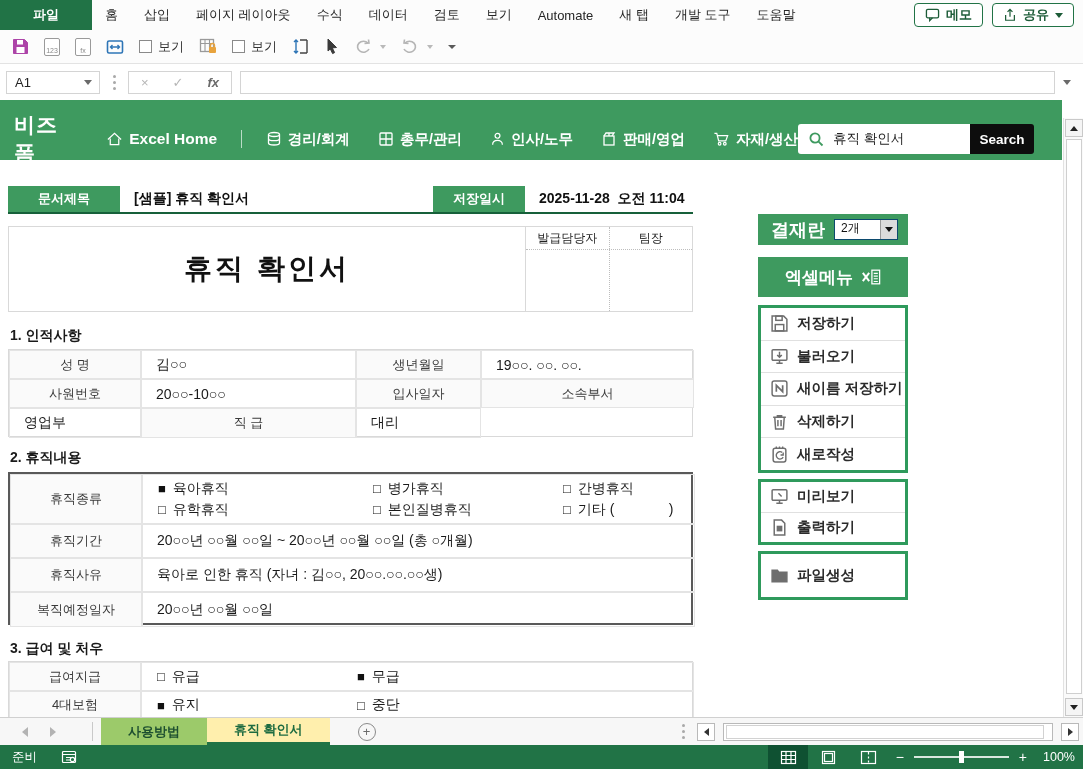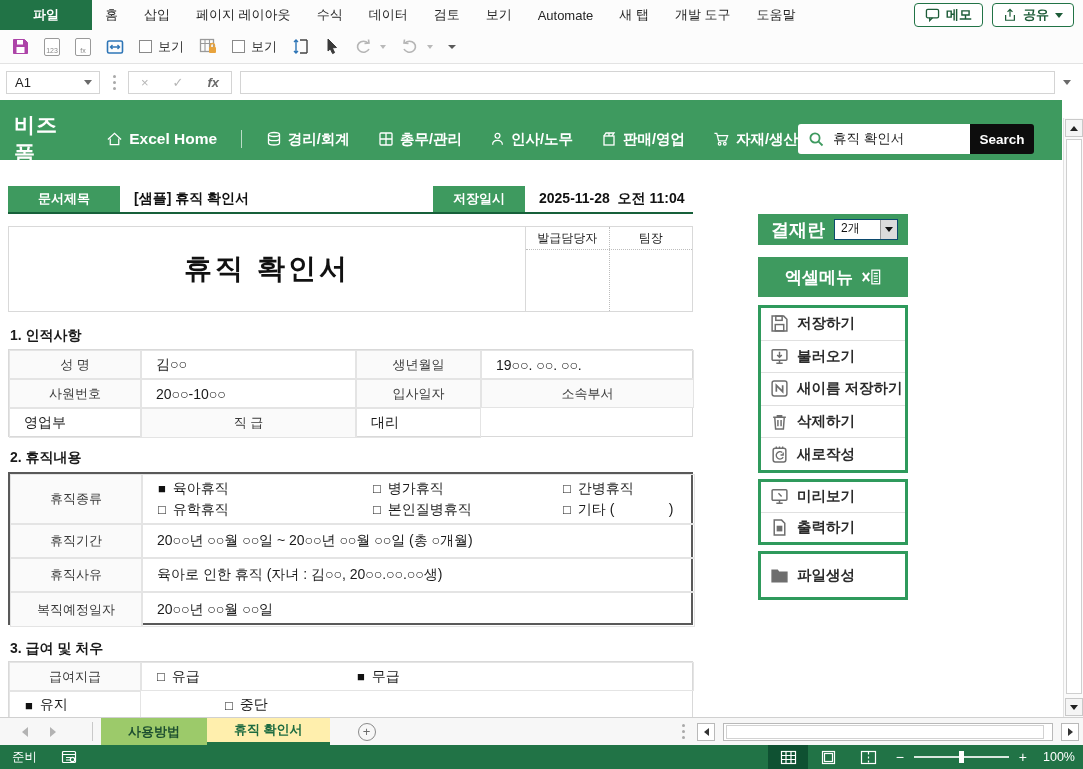--- a/index.html
+++ b/index.html
@@ -430,20 +430,21 @@
         <span class="opt">
             <span class="box">□</span>
             <span class="opt-label">유급</span>
           </span>
         <span class="opt">
             <span class="box">■</span>
             <span class="opt-label">무급</span>
           </span>
       </div>
     </div>
+    <div class="cell lab">4대보험</div>
     <div class="cell">
       <div class="opt-grid2">
         <span class="opt">
             <span class="box">■</span>
             <span class="opt-label">유지</span>
           </span>
         <span class="opt">
             <span class="box">□</span>
             <span class="opt-label">중단</span>
           </span>

